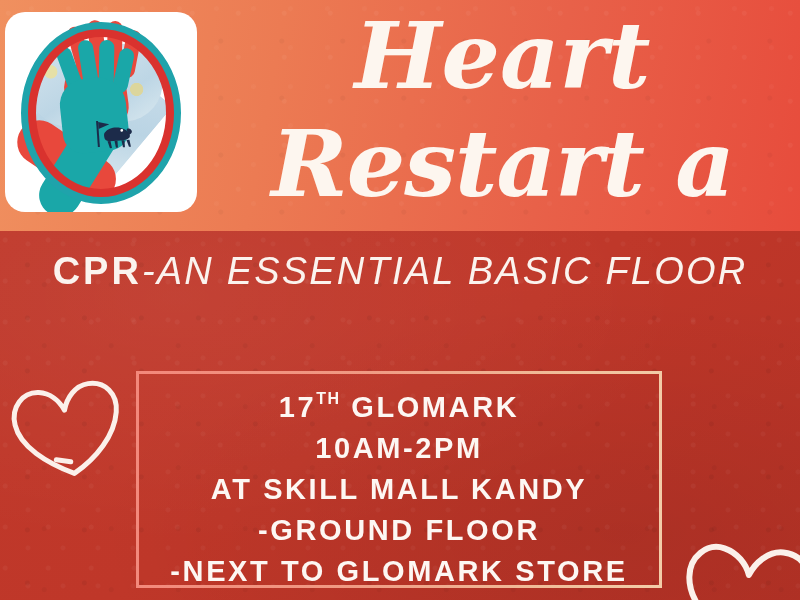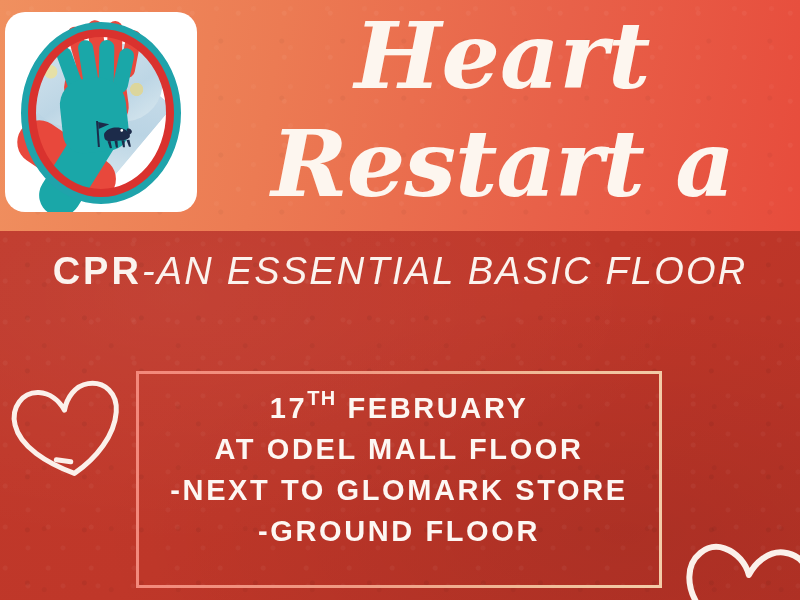--- a/index.html
+++ b/index.html
@@ -244,21 +244,21 @@
     text-align: center;
     color: #fdf7f3;
     font-size: 29px;
     font-weight: bold;
     line-height: 41px;
     letter-spacing: 2.6px;
     white-space: nowrap;
   }
   .details-lines .dline { display: block; }
   .details-lines sup {
-    font-size: 20px;
+    font-size: 16px;
     vertical-align: 13px;
     letter-spacing: 1.5px;
   }
 
   
   .doodle-heart { position: absolute; }
   .doodle-heart.left  { left: 8px;  top: 374px;  width: 118px; height: 108px; transform: rotate(-8deg); }
   .doodle-heart.right { left: 678px; top: 533px; width: 140px; height: 120px; transform: rotate(6deg); }
 </style>
 </head>
@@ -325,19 +325,20 @@
   <svg class="doodle-heart right" viewBox="0 0 140 120">
     <path d="M70 114 C40 98 12 76 10 50 C8 30 24 14 42 18 C55 21 65 31 69 42 C74 29 86 16 101 16 C120 16 133 32 129 52 C123 79 98 101 70 114 Z" fill="none" stroke="#fbf0ea" stroke-width="6" stroke-linecap="round" stroke-linejoin="round"></path>
   </svg>
 
   <div class="tagline">
     <span class="tag-cpr">CPR</span><span class="tag-rest">-AN ESSENTIAL BASIC FLOOR</span>
   </div>
 
   <div class="details-box"></div>
   <div class="details-lines">
-    <span class="dline"><span>17</span><sup>TH</sup> <span>FEBRUARY</span></span>
-    <span class="dline">AT ODEL MALL FLOOR</span>
+    <span class="dline"><span>17</span><sup>TH</sup> <span>GLOMARK</span></span>
+    <span class="dline">10AM-2PM</span>
+    <span class="dline">AT SKILL MALL KANDY</span>
+    <span class="dline">-GROUND FLOOR</span>
     <span class="dline">-NEXT TO GLOMARK STORE</span>
-    <span class="dline">-GROUND FLOOR</span>
   </div>
 
 </div>
 
 </body></html>

